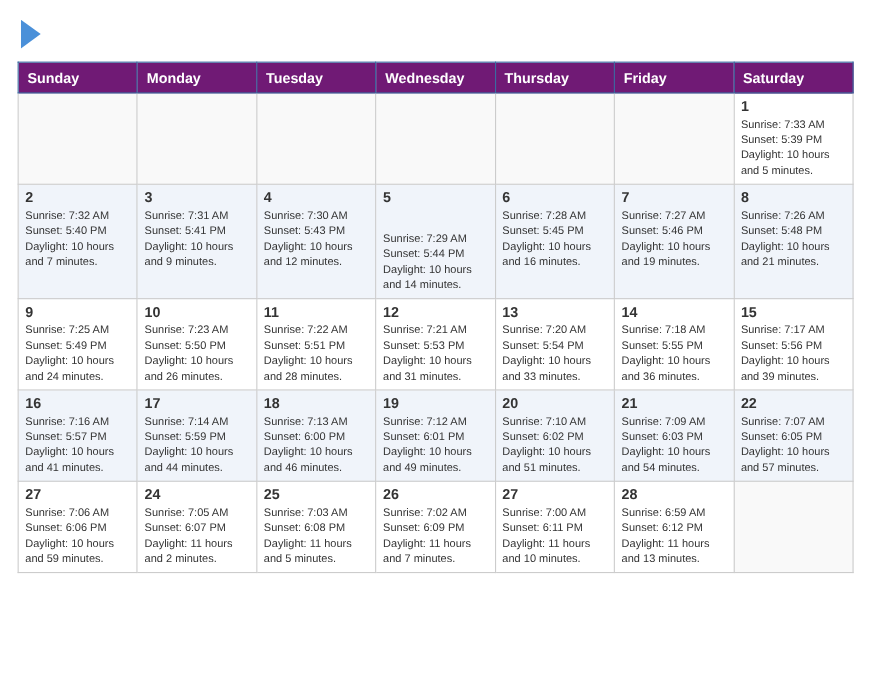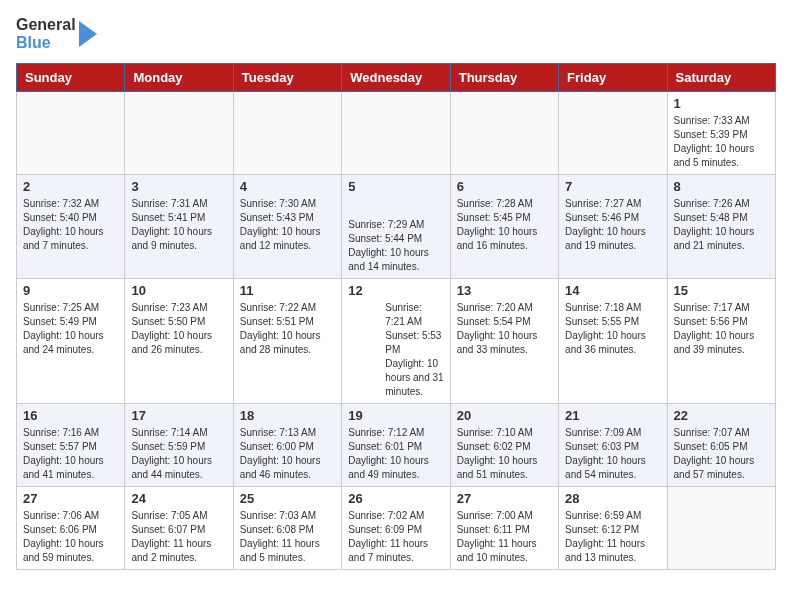--- a/index.html
+++ b/index.html
@@ -31,21 +31,21 @@
     .location {
       font-size: 14px;
       color: #555;
     }
     .calendar {
       width: 100%;
       border-collapse: collapse;
       border: 1px solid #ccc;
     }
     .calendar th {
-      background-color: #b91c1c;
+      background-color: #701a75;
       color: #fff;
       text-align: left;
       padding: 6px 8px;
       font-size: 13px;
       border: 1px solid #3a6aa0;
     }
     .calendar td {
       vertical-align: top;
       border: 1px solid #ccc;
       padding: 4px 6px;
@@ -70,24 +70,20 @@
     .row-alt td {
       background-color: #f0f4fa;
     }
   </style>
 </head>
 <body>
 
 <div class="header">
   <div class="logo">
   <div style="display:flex;align-items:center;">
-    <div style="line-height:1.15;">
-      <div style="font-size:16px;font-weight:bold;color:#333;">General</div>
-      <div style="font-size:16px;font-weight:bold;color:#4a90d9;">Blue</div>
-    </div>
     <svg width="20" height="30" viewBox="0 0 20 30" style="margin-left:3px;">
       <polygon points="0,2 18,15 0,28" fill="#4a90d9"></polygon>
     </svg>
   </div>
 </div>
   <div class="title-area">
     <div class="month-title"></div>
     <div class="location"></div>
   </div>
 </div>
@@ -177,21 +173,21 @@
 Daylight: 10 hours and 26 minutes.</div>
         </td>
         <td>
           <div class="day-num">11</div>
           <div class="day-info" style="white-space: pre-line;">Sunrise: 7:22 AM
 Sunset: 5:51 PM
 Daylight: 10 hours and 28 minutes.</div>
         </td>
         <td>
           <div class="day-num">12</div>
-          <div class="day-info" style="white-space: pre-line; margin-left: 37px;">Sunrise: 7:21 AM
+          <div class="day-info" style="white-space: pre-line;">Sunrise: 7:21 AM
 Sunset: 5:53 PM
 Daylight: 10 hours and 31 minutes.</div>
         </td>
         <td>
           <div class="day-num">13</div>
           <div class="day-info" style="white-space: pre-line;">Sunrise: 7:20 AM
 Sunset: 5:54 PM
 Daylight: 10 hours and 33 minutes.</div>
         </td>
         <td>

